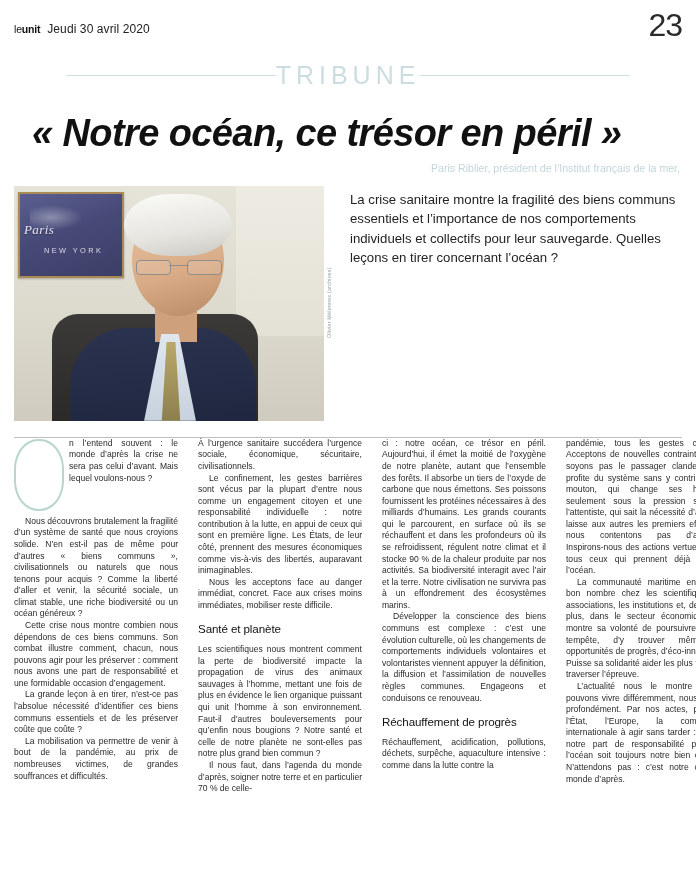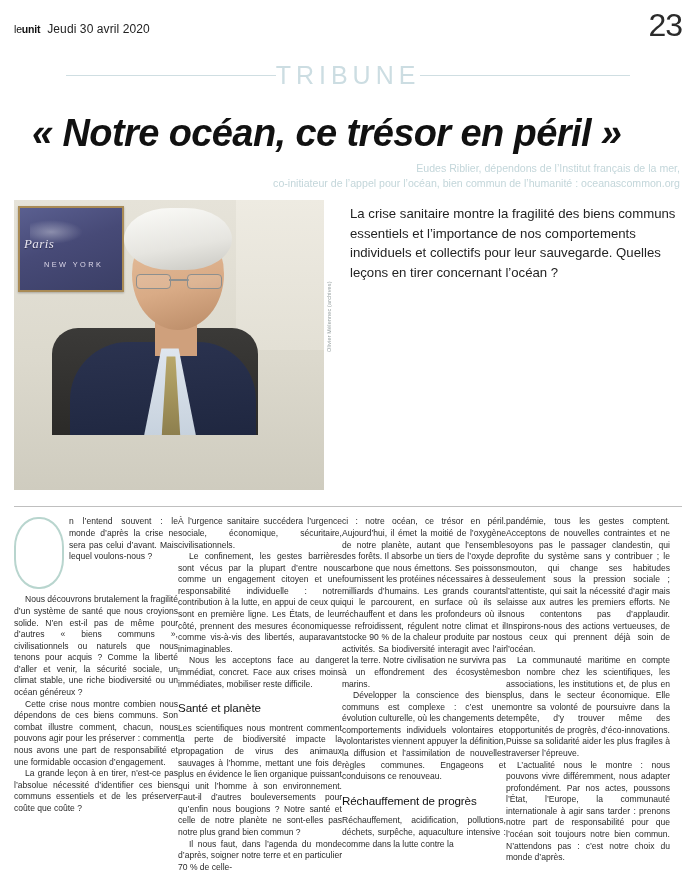--- a/index.html
+++ b/index.html
@@ -73,21 +73,21 @@
   .standfirst{
     flex:1; padding-left:14px; padding-top:4px;
     font-size:13.2px; line-height:1.47; color:#232323;
   }
 
   
   .rule-top{
     height:1px; background:#bfbfbf; margin:16px 0 0 0;
   }
   .cols{
-    display:flex; gap:0; margin-top:9px;
+    display:flex; gap:20px; 
   }
   .col{
     width:164px; flex:0 0 164px;
     font-size:8.55px; line-height:1.355;
     text-align:justify; color:#2a2a2a;
     position:relative;
   }
   .col p{ margin:0; text-indent:11px; }
   .col p.first{ text-indent:0; }
   .col h3{
@@ -97,21 +97,21 @@
 
   
   .dropcap-para{ min-height:78px; }
   .dropcap{
     float:left; width:50px; height:72px; margin:1px 5px 0 0;
     box-sizing:border-box;
     border:2.4px solid #b8d5ce; border-radius:24px/30px;
   }
 
   
-  .ph{ position:relative; width:310px; height:290px; overflow:hidden;
+  .ph{ position:relative; width:310px; height:235px; overflow:hidden;
        background:linear-gradient(180deg,#e6e3d9 0%,#dcd9cd 55%,#cfccbf 100%); }
   .ph .poster{
     position:absolute; left:4px; top:6px; width:102px; height:82px;
     background:linear-gradient(160deg,#5a5f90 0%,#474a77 45%,#3b3f66 100%);
     border:2px solid #a98b56; box-shadow:0 1px 2px rgba(0,0,0,.25);
   }
   .ph .poster:before{
     content:""; position:absolute; left:10%; top:14%; width:52%; height:30%;
     background:radial-gradient(ellipse at 40% 50%, rgba(255,255,255,.35), transparent 70%);
   }
@@ -188,22 +188,21 @@
   </div>
 
   <div class="rubric">
     <span class="rule"></span>
     <span class="word">TRIBUNE</span>
     <span class="rule"></span>
   </div>
 
   <h1 class="headline">« Notre océan, ce trésor en péril »</h1>
   <div class="byline">
-    <div>Eudes Riblier, dépendons de l’Institut français de la mer,</div>
-    <div>co-initiateur de l’appel pour l’océan, bien commun de l’humanité : oceanascommon.org</div>
+    <div>Paris Riblier, président de l’Institut français de la mer,</div>
   </div>
 
   <div class="hero">
     <div class="photo-wrap">
       <div class="ph">
         <div class="wallL"></div>
         <div class="poster"></div>
         <div class="ptxt1">Paris</div>
         <div class="ptxt2">NEW YORK</div>
         <div class="chair"></div>
@@ -226,20 +225,21 @@
 
   <div class="rule-top"></div>
 
   <div class="cols">
 
     <div class="col">
       <p class="first dropcap-para"><span class="dropcap"></span><span>n l’entend souvent : le monde d’après la crise ne sera pas celui d’avant. Mais lequel voulons-nous ?</span></p>
       <p>Nous découvrons brutalement la fragilité d’un système de santé que nous croyions solide. N’en est-il pas de même pour d’autres « biens communs », civilisationnels ou naturels que nous tenons pour acquis ? Comme la liberté d’aller et venir, la sécurité sociale, un climat stable, une riche biodiversité ou un océan généreux ?</p>
       <p>Cette crise nous montre combien nous dépendons de ces biens communs. Son combat illustre comment, chacun, nous pouvons agir pour les préserver : comment nous avons une part de responsabilité et une formidable occasion d’engagement.</p>
       <p>La grande leçon à en tirer, n’est-ce pas l’absolue nécessité d’identifier ces biens communs essentiels et de les préserver coûte que coûte ?</p>
+      <p>La mobilisation va permettre de venir à bout de la pandémie, au prix de nombreuses victimes, de grandes souffrances et difficultés.</p>
     </div>
 
     <div class="col">
       <p class="first">À l’urgence sanitaire succédera l’urgence sociale, économique, sécuritaire, civilisationnels.</p>
       <p>Le confinement, les gestes barrières sont vécus par la plupart d’entre nous comme un engagement citoyen et une responsabilité individuelle : notre contribution à la lutte, en appui de ceux qui sont en première ligne. Les États, de leur côté, prennent des mesures économiques comme vis-à-vis des libertés, auparavant inimaginables.</p>
       <p>Nous les acceptons face au danger immédiat, concret. Face aux crises moins immédiates, mobiliser reste difficile.</p>
       <h3>Santé et planète</h3>
       <p class="first">Les scientifiques nous montrent comment la perte de biodiversité impacte la propagation de virus des animaux sauvages à l’homme, mettant une fois de plus en évidence le lien organique puissant qui unit l’homme à son environnement. Faut-il d’autres bouleversements pour qu’enfin nous bougions ? Notre santé et celle de notre planète ne sont-elles pas notre plus grand bien commun ?</p>
       <p>Il nous faut, dans l’agenda du monde d’après, soigner notre terre et en particulier 70 % de celle-</p>
     </div>

